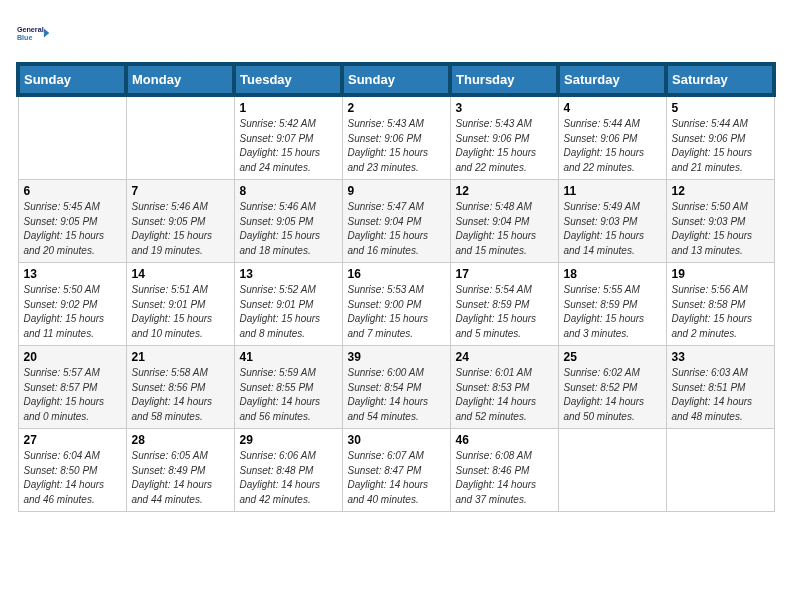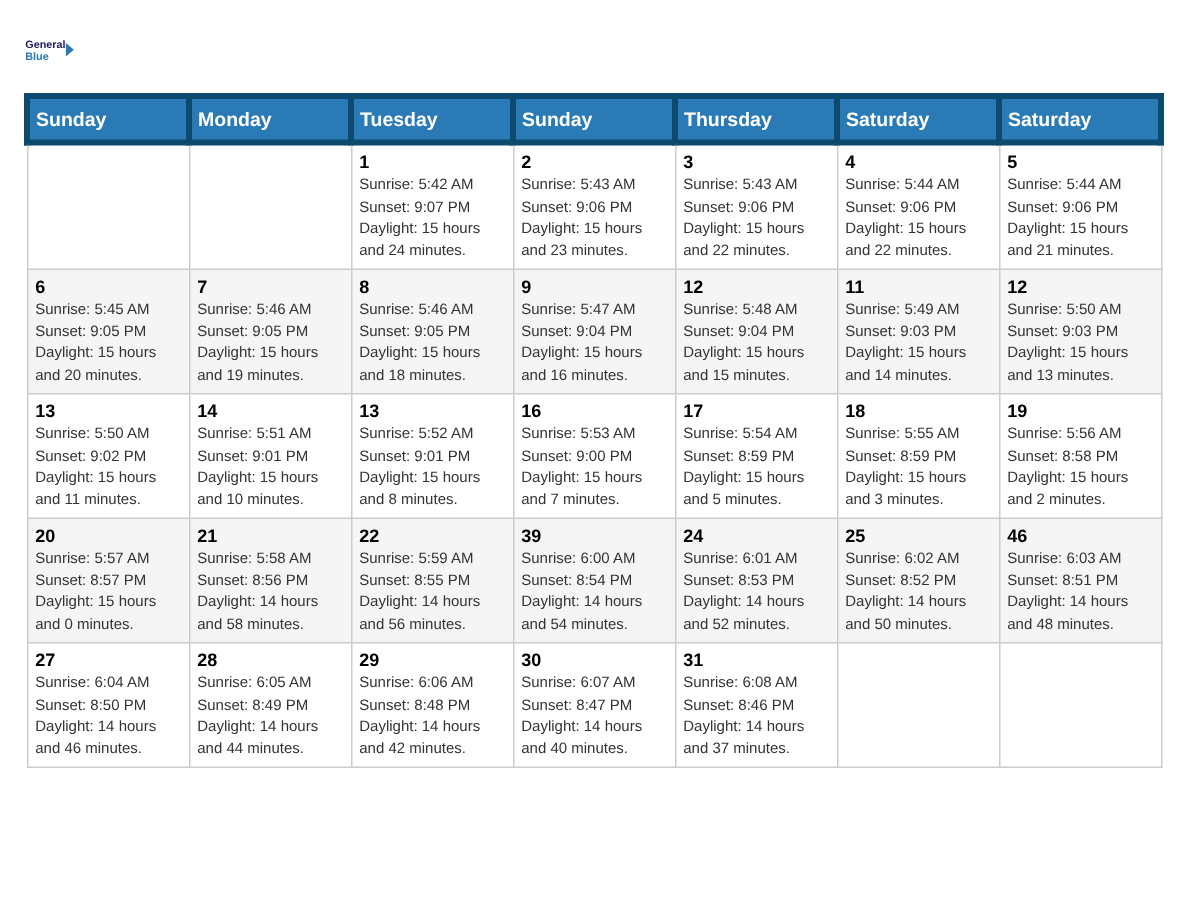--- a/index.html
+++ b/index.html
@@ -70,20 +70,21 @@
       font-size: 12px;
       font-weight: bold;
       color: #000;
       display: block;
       margin-bottom: 2px;
     }
     .day-info {
       line-height: 1.45;
       font-size: 10px;
       color: #333;
+      font-style: italic;
     }
     .empty { background: #fff !important; }
   </style>
 </head>
 <body>
 
 <div class="header">
   <div class="logo">
     <svg class="logo-icon" viewBox="0 0 80 44" xmlns="http://www.w3.org/2000/svg" width="80" height="44">
         <text x="2" y="18" font-size="16" font-weight="bold" fill="#1a1a5e" font-family="Arial">General</text>
@@ -198,37 +199,37 @@
       <tr>
         <td>
           <span class="day-number">20</span>
           <div class="day-info">Sunrise: 5:57 AM<br>Sunset: 8:57 PM<br>Daylight: 15 hours<br>and 0 minutes.</div>
         </td>
         <td>
           <span class="day-number">21</span>
           <div class="day-info">Sunrise: 5:58 AM<br>Sunset: 8:56 PM<br>Daylight: 14 hours<br>and 58 minutes.</div>
         </td>
         <td>
-          <span class="day-number">22</span>
+          <span class="day-number">41</span>
           <div class="day-info">Sunrise: 5:59 AM<br>Sunset: 8:55 PM<br>Daylight: 14 hours<br>and 56 minutes.</div>
         </td>
         <td>
           <span class="day-number">39</span>
           <div class="day-info">Sunrise: 6:00 AM<br>Sunset: 8:54 PM<br>Daylight: 14 hours<br>and 54 minutes.</div>
         </td>
         <td>
           <span class="day-number">24</span>
           <div class="day-info">Sunrise: 6:01 AM<br>Sunset: 8:53 PM<br>Daylight: 14 hours<br>and 52 minutes.</div>
         </td>
         <td>
           <span class="day-number">25</span>
           <div class="day-info">Sunrise: 6:02 AM<br>Sunset: 8:52 PM<br>Daylight: 14 hours<br>and 50 minutes.</div>
         </td>
         <td>
-          <span class="day-number">46</span>
+          <span class="day-number">33</span>
           <div class="day-info">Sunrise: 6:03 AM<br>Sunset: 8:51 PM<br>Daylight: 14 hours<br>and 48 minutes.</div>
         </td>
       </tr>
       <tr>
         <td>
           <span class="day-number">27</span>
           <div class="day-info">Sunrise: 6:04 AM<br>Sunset: 8:50 PM<br>Daylight: 14 hours<br>and 46 minutes.</div>
         </td>
         <td>
           <span class="day-number">28</span>
@@ -236,20 +237,20 @@
         </td>
         <td>
           <span class="day-number">29</span>
           <div class="day-info">Sunrise: 6:06 AM<br>Sunset: 8:48 PM<br>Daylight: 14 hours<br>and 42 minutes.</div>
         </td>
         <td>
           <span class="day-number">30</span>
           <div class="day-info">Sunrise: 6:07 AM<br>Sunset: 8:47 PM<br>Daylight: 14 hours<br>and 40 minutes.</div>
         </td>
         <td>
-          <span class="day-number">31</span>
+          <span class="day-number">46</span>
           <div class="day-info">Sunrise: 6:08 AM<br>Sunset: 8:46 PM<br>Daylight: 14 hours<br>and 37 minutes.</div>
         </td>
         <td class="empty"></td>
         <td class="empty"></td>
       </tr>
     </tbody>
 </table>
 
 </body></html>

